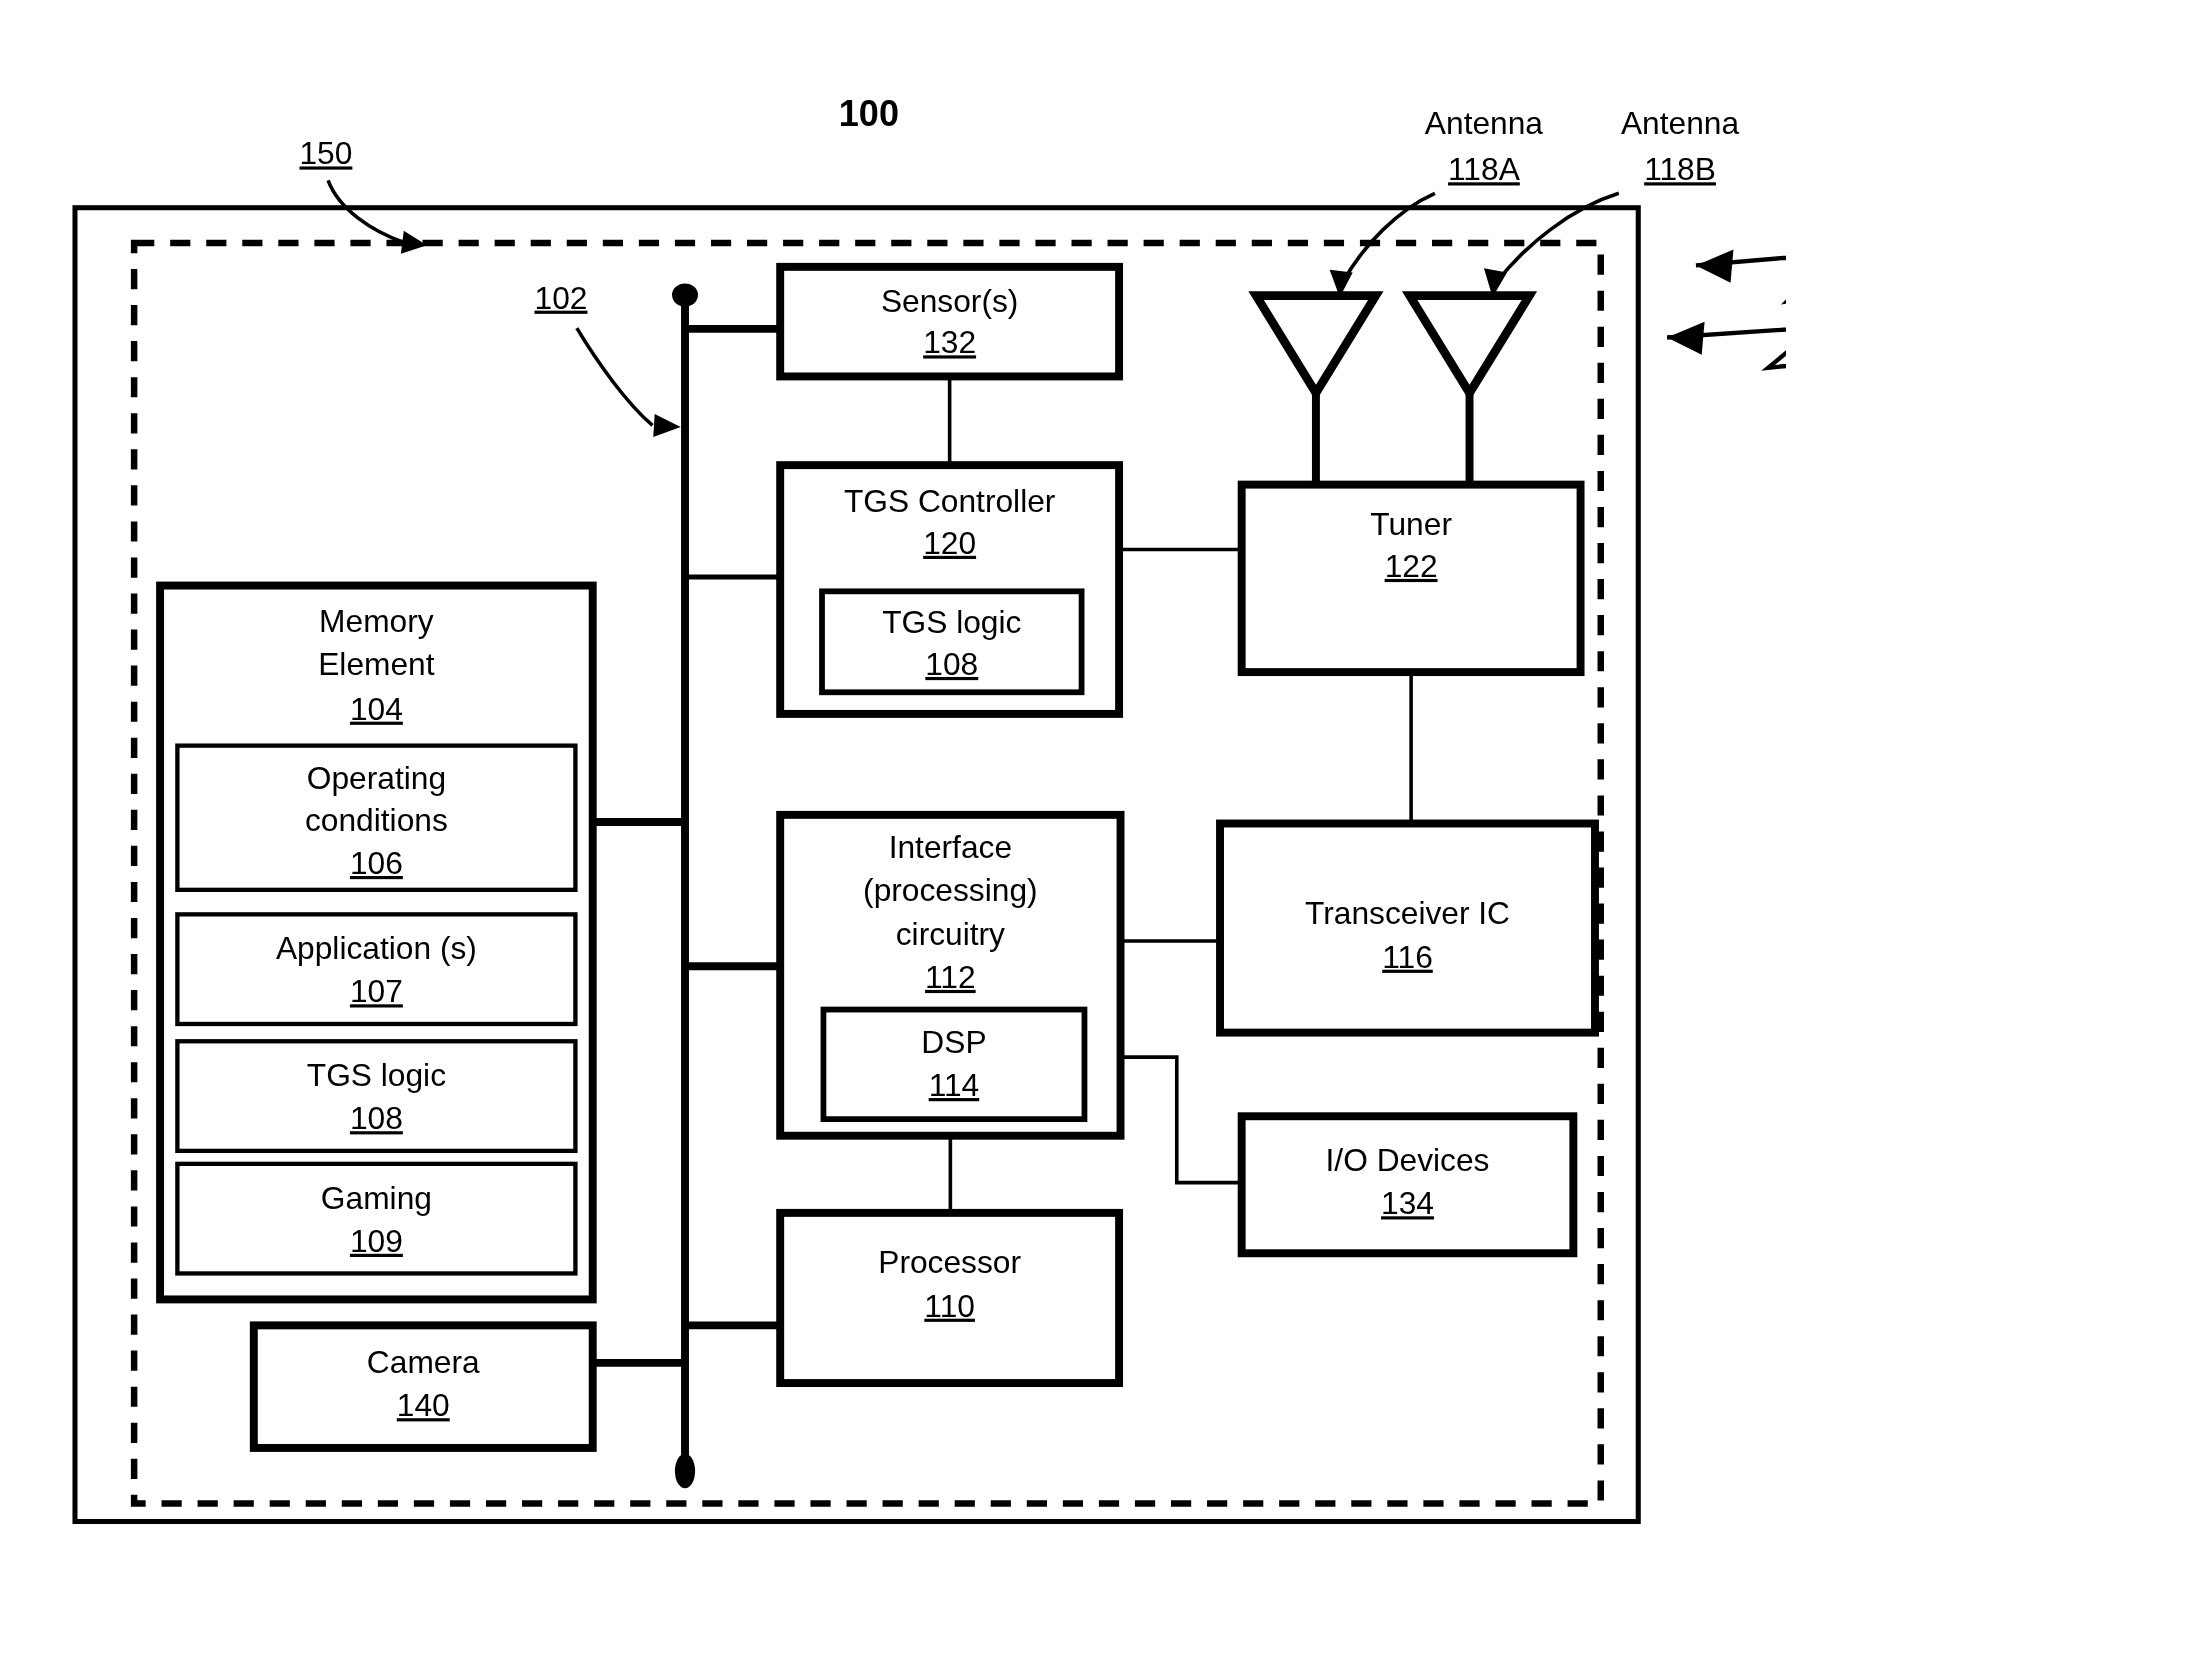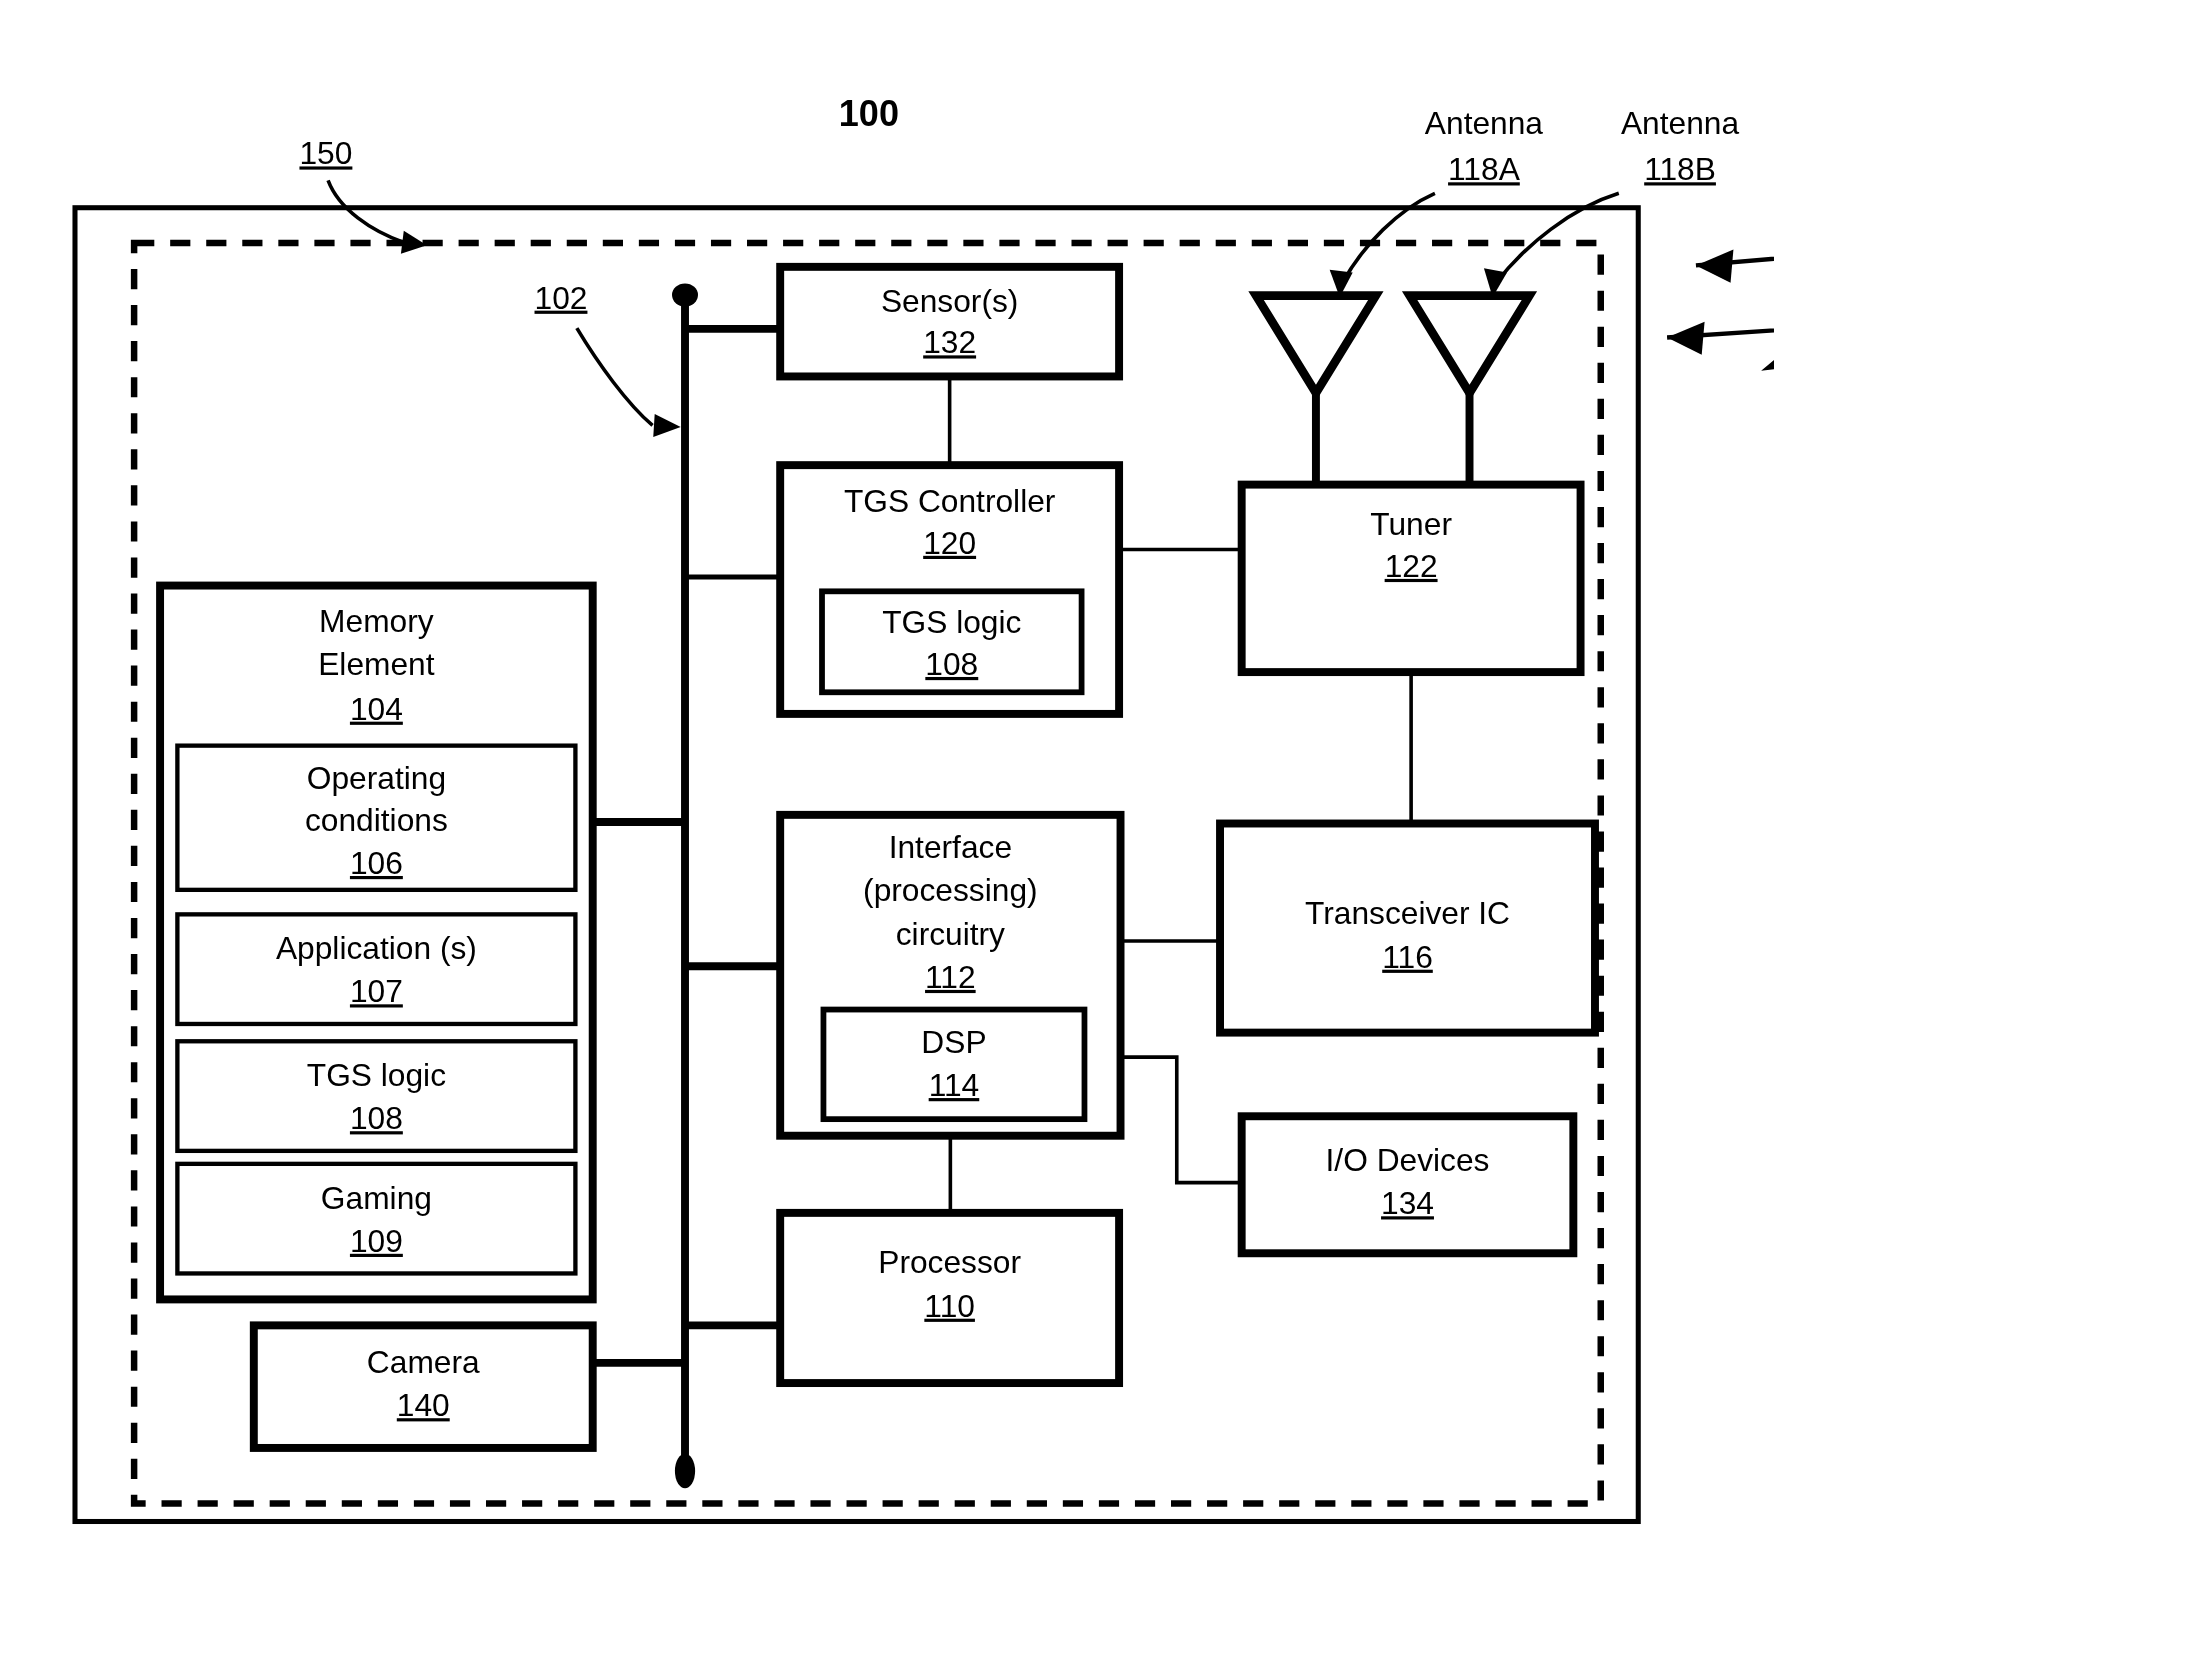--- a/index.html
+++ b/index.html
@@ -7,20 +7,21 @@
     padding: 0;
     background: #ffffff;
   }
   #canvas {
     position: relative;
     width: 1774px;
     height: 1660px;
     background: #ffffff;
     font-family: "Liberation Sans", sans-serif;
     overflow: hidden;
+    padding-left: 12px;
   }
   svg.layer {
     position: absolute;
     left: 0;
     top: 0;
     width: 2205px;
     height: 1660px;
   }
   text {
     font-family: "Liberation Sans", sans-serif;

